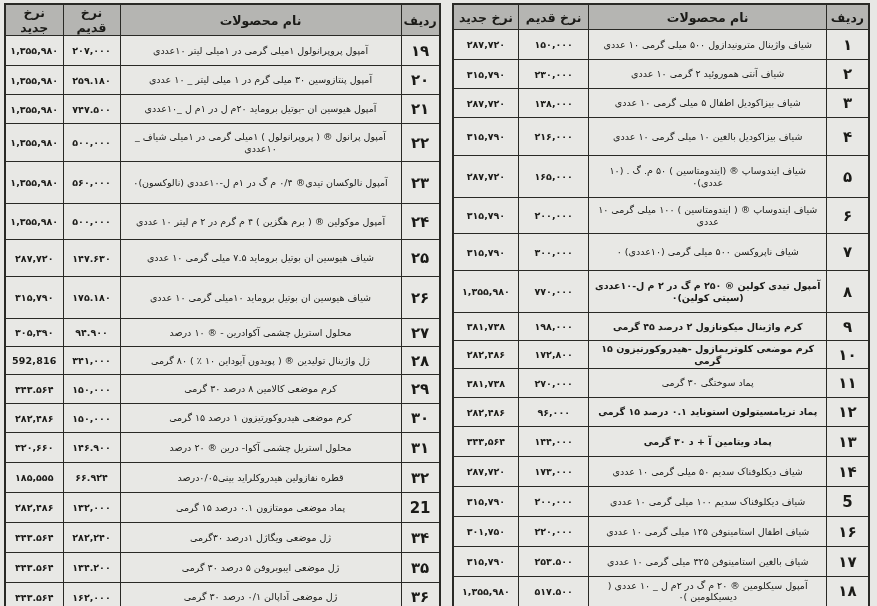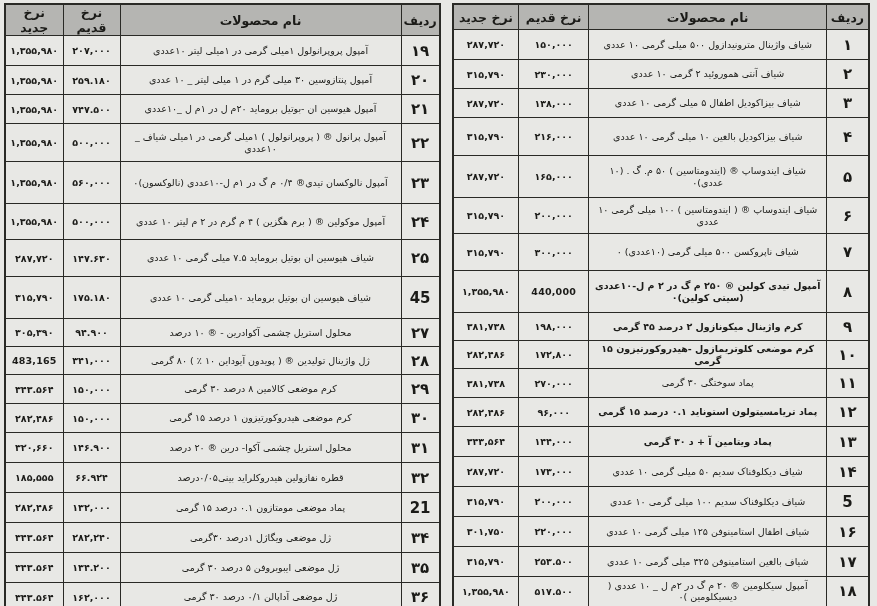--- a/index.html
+++ b/index.html
@@ -124,36 +124,36 @@
           <td class="num">۵۰۰,۰۰۰</td>
           <td class="num">۱,۳۵۵,۹۸۰</td>
         </tr>
         <tr style="height: 37px;">
           <td class="no">۲۵</td>
           <td class="name">شیاف هیوسین ان بوتیل بروماید ۷.۵ میلی گرمی ۱۰ عددی</td>
           <td class="num">۱۴۷.۶۳۰</td>
           <td class="num">۲۸۷,۷۲۰</td>
         </tr>
         <tr style="height: 42px;">
-          <td class="no">45</td>
+          <td class="no">۲۶</td>
           <td class="name">شیاف هیوسین ان بوتیل بروماید ۱۰میلی گرمی ۱۰ عددی</td>
           <td class="num">۱۷۵.۱۸۰</td>
           <td class="num">۳۱۵,۷۹۰</td>
         </tr>
         <tr style="height: 28px;">
           <td class="no">۲۷</td>
           <td class="name">محلول استریل چشمی آکوادرین - ® ۱۰ درصد</td>
           <td class="num">۹۴.۹۰۰</td>
           <td class="num">۳۰۵,۳۹۰</td>
         </tr>
         <tr style="height: 28px;">
           <td class="no">۲۸</td>
           <td class="name">ژل واژینال تولیدین ® ( پویدون آیوداین ۱۰ ٪ ) ۸۰ گرمی</td>
           <td class="num">۳۴۱,۰۰۰</td>
-          <td class="num">483,165</td>
+          <td class="num">592,816</td>
         </tr>
         <tr style="height: 29px;">
           <td class="no">۲۹</td>
           <td class="name">کرم موضعی کالامین ۸ درصد ۳۰ گرمی</td>
           <td class="num">۱۵۰,۰۰۰</td>
           <td class="num">۳۴۳.۵۶۴</td>
         </tr>
         <tr style="height: 29px;">
           <td class="no">۳۰</td>
           <td class="name">کرم موضعی هیدروکورتیزون ۱ درصد ۱۵ گرمی</td>
@@ -253,21 +253,21 @@
         </tr>
         <tr style="height: 37px;">
           <td class="no">۷</td>
           <td class="name">شیاف ناپروکسن ۵۰۰ میلی گرمی (۱۰عددی) ۰</td>
           <td class="num">۳۰۰,۰۰۰</td>
           <td class="num">۳۱۵,۷۹۰</td>
         </tr>
         <tr style="height: 42px;">
           <td class="no">۸</td>
           <td class="name em">آمپول تیدی کولین ® ۲۵۰ م گ در ۲ م ل-۱۰عددی (سیتی کولین)۰</td>
-          <td class="num">440,000</td>
+          <td class="num">۷۷۰,۰۰۰</td>
           <td class="num">۱,۳۵۵,۹۸۰</td>
         </tr>
         <tr style="height: 28px;">
           <td class="no">۹</td>
           <td class="name em">کرم واژینال میکونازول ۲ درصد ۴۵ گرمی</td>
           <td class="num">۱۹۸,۰۰۰</td>
           <td class="num">۳۸۱,۷۳۸</td>
         </tr>
         <tr style="height: 28px;">
           <td class="no">۱۰</td>

